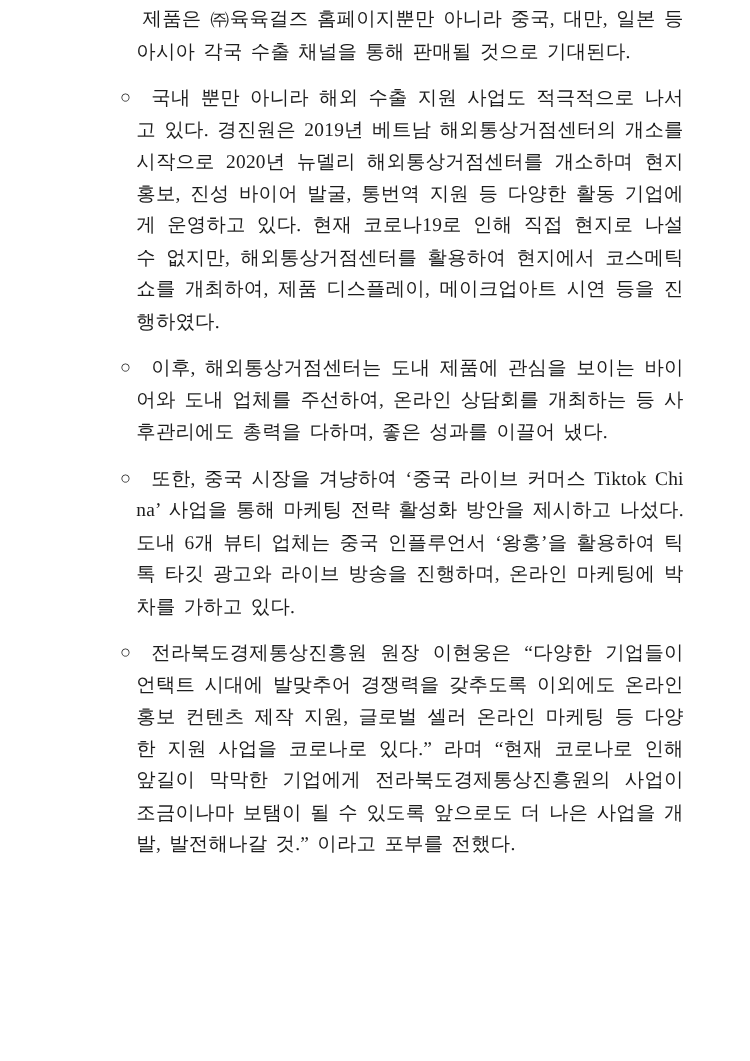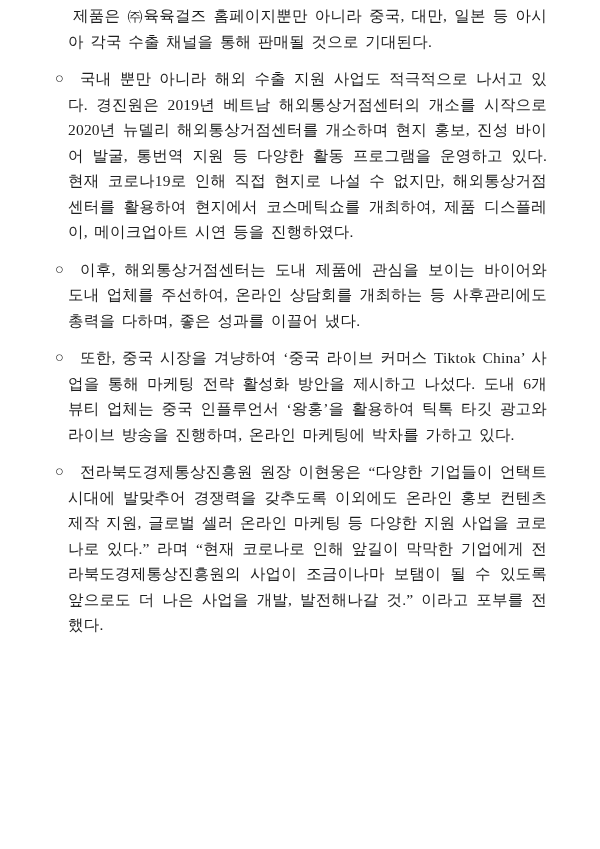--- a/index.html
+++ b/index.html
@@ -9,21 +9,21 @@
   }
   .page {
     position: relative;
     width: 600px;
     height: 849px;
     box-sizing: border-box;
     background: #ffffff;
     color: #1d1d1d;
     font-family: "Liberation Serif", "DejaVu Serif", serif;
     font-size: 15.5px;
-    padding: 3px 53px 0 68px;
+    padding: 3px 53px 0 109px;
     overflow: hidden;
   }
   .para {
     position: relative;
     margin: 0 0 12px 0;
     line-height: 25.5px;
     text-align: justify;
     text-align-last: left;
     word-break: break-all;
     letter-spacing: 0.2px;
@@ -44,21 +44,21 @@
 <body>
 
 <div class="page">
 
   <div class="para intro">
     <span>제품은 ㈜육육걸즈 홈페이지뿐만 아니라 중국, 대만, 일본 등 아시아 각국 수출 채널을 통해 판매될 것으로 기대된다.</span>
   </div>
 
   <div class="para bulleted">
     <span class="bullet">○</span>
-    <span>국내 뿐만 아니라 해외 수출 지원 사업도 적극적으로 나서고 있다. 경진원은 2019년 베트남 해외통상거점센터의 개소를 시작으로 2020년 뉴델리 해외통상거점센터를 개소하며 현지 홍보, 진성 바이어 발굴, 통번역 지원 등 다양한 활동 프로그램을 운영하고 있다. 현재 코로나19로 인해 직접 현지로 나설 수 없지만, 해외통상거점센터를 활용하여 현지에서 코스메틱쇼를 개최하여, 제품 디스플레이, 메이크업아트 시연 등을 진행하였다.</span>
+    <span>국내 뿐만 아니라 해외 수출 지원 사업도 적극적으로 나서고 있다. 경진원은 2019년 베트남 해외통상거점센터의 개소를 시작으로 2020년 뉴델리 해외통상거점센터를 개소하며 현지 홍보, 진성 바이어 발굴, 통번역 지원 등 다양한 활동 기업에게 운영하고 있다. 현재 코로나19로 인해 직접 현지로 나설 수 없지만, 해외통상거점센터를 활용하여 현지에서 코스메틱쇼를 개최하여, 제품 디스플레이, 메이크업아트 시연 등을 진행하였다.</span>
   </div>
 
   <div class="para bulleted">
     <span class="bullet">○</span>
     <span>이후, 해외통상거점센터는 도내 제품에 관심을 보이는 바이어와 도내 업체를 주선하여, 온라인 상담회를 개최하는 등 사후관리에도 총력을 다하며, 좋은 성과를 이끌어 냈다.</span>
   </div>
 
   <div class="para bulleted">
     <span class="bullet">○</span>
     <span>또한, 중국 시장을 겨냥하여 ‘중국 라이브 커머스 Tiktok China’ 사업을 통해 마케팅 전략 활성화 방안을 제시하고 나섰다. 도내 6개 뷰티 업체는 중국 인플루언서 ‘왕홍’을 활용하여 틱톡 타깃 광고와 라이브 방송을 진행하며, 온라인 마케팅에 박차를 가하고 있다.</span>

